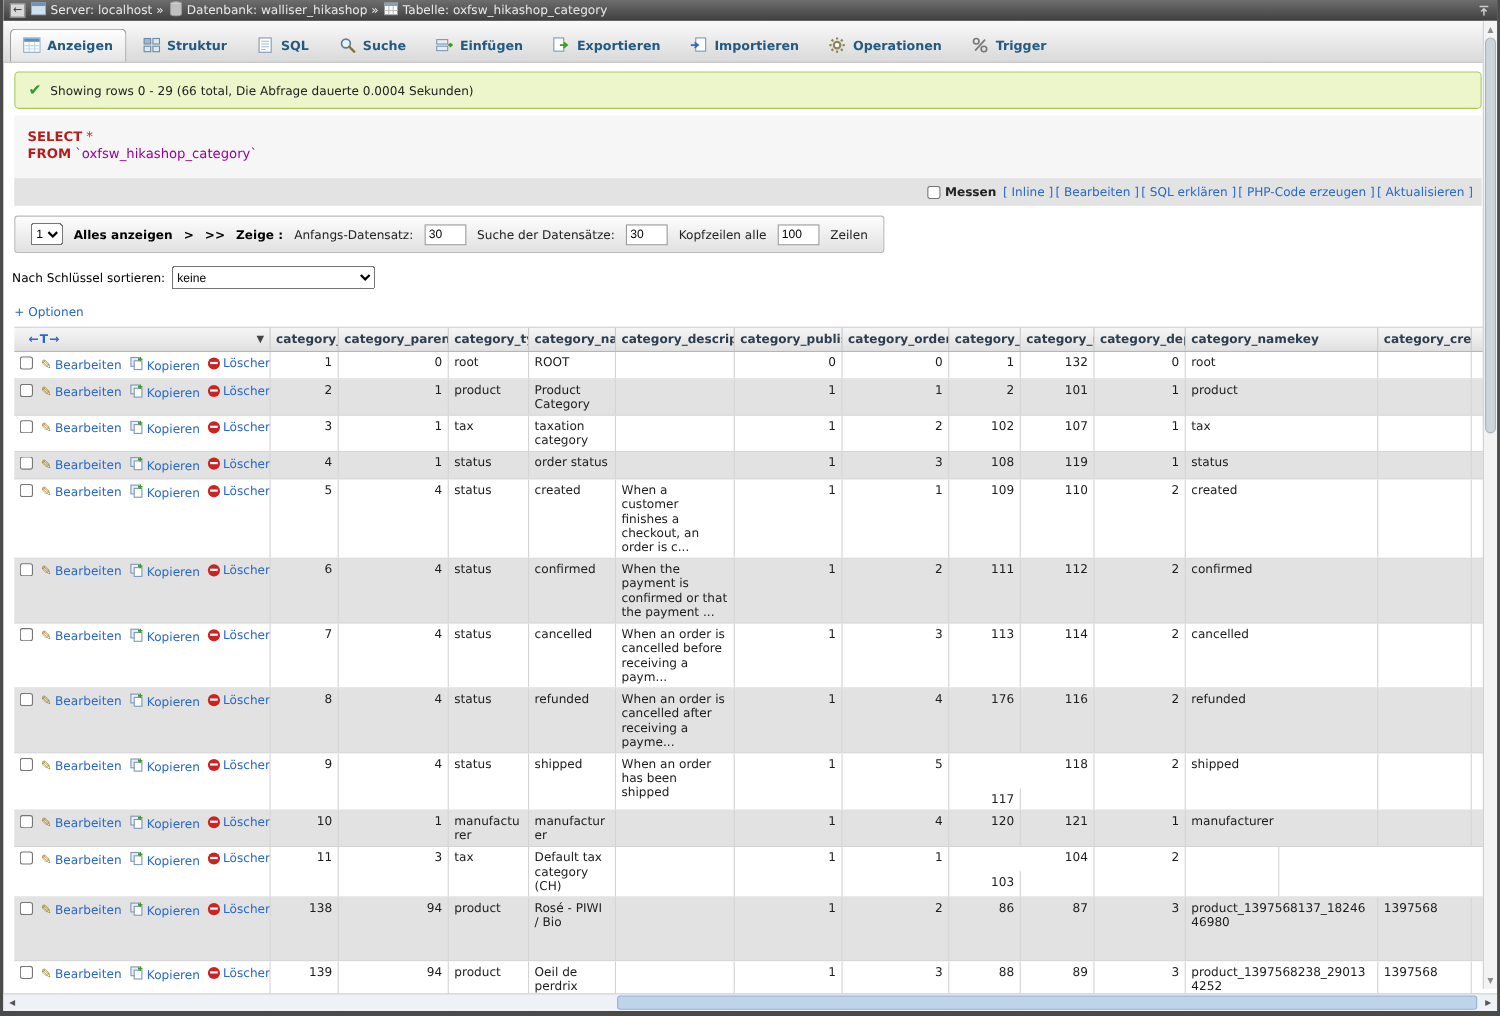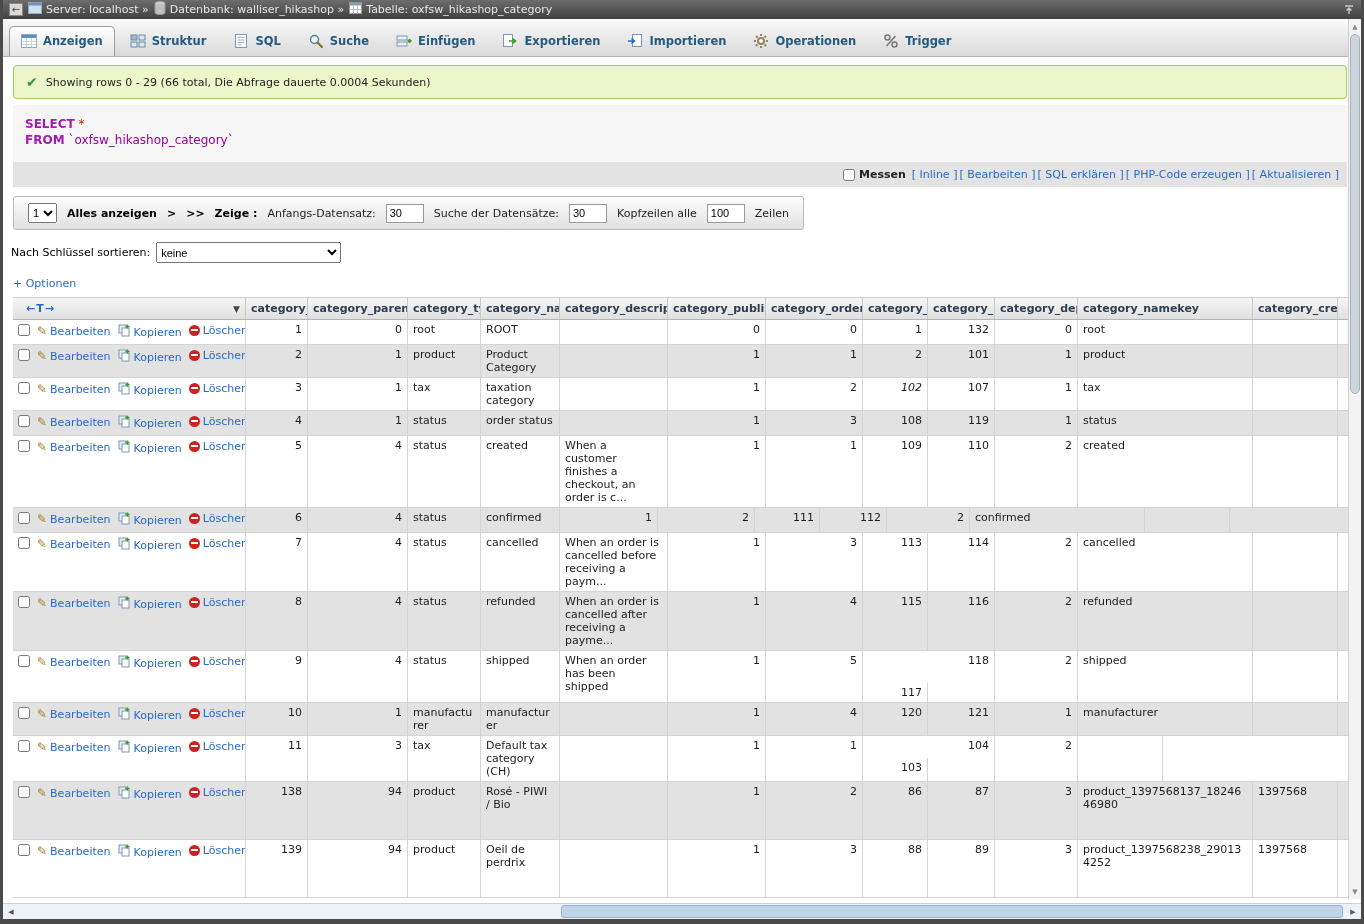--- a/index.html
+++ b/index.html
@@ -26,21 +26,21 @@
   .tab-icon svg { display:block; }
 
   
   .success { margin:8px 14px 2px 10px; background:#edf6cb; border:1px solid #a9c95c; border-radius:4px;
              padding:8px 12px; display:flex; align-items:center; gap:8px; color:#222; }
   .okmark { color:#2f9a2f; font-size:14px; font-weight:bold; }
 
   
   .sqlblock { margin:6px 14px 0 10px; background:#f6f6f6; }
   .sqlcode { padding:12px 12px 6px 12px; font-size:12px; line-height:1.3; }
-  .kw { color:#a21caf; font-weight:bold; }
+  .kw { color:#b91c1c; font-weight:bold; }
   .star { color:#cc2200; }
   .tname { color:#990099; }
   .numlit { color:#008080; }
   .comma { color:#222; }
   .sqllinks { background:#e3e3e3; height:25px; display:flex; align-items:center; justify-content:flex-end;
               gap:4px; padding-right:8px; margin-top:8px; }
   .qlink { color:#2969c8; cursor:pointer; margin-left:2px; }
   .plabel { font-weight:bold; color:#222; }
 
   
@@ -405,21 +405,21 @@
               <a class="alink">Löschen</a>
             </span>
     </div>
   <div class="td num" style="width: 62px;">3</div>
           <div class="td num" style="width: 100px;">1</div>
           <div class="td txt" style="width: 73px;">tax</div>
           <div class="td txt" style="width: 79px;">taxation category</div>
           <div class="td txt" style="width: 108px;"></div>
           <div class="td num" style="width: 98px;">1</div>
           <div class="td num" style="width: 97px;">2</div>
-          <div class="td num" style="width: 65px; font-style: italic;">102</div>
+          <div class="td num" style="width: 65px;">102</div>
           <div class="td num" style="width: 67px;">107</div>
           <div class="td num" style="width: 83px;">1</div>
           <div class="td txt" style="width: 175px;">tax</div>
           <div class="td txt" style="width: 85px;"></div>
         </div>
 
   <div class="trow even">
     <div class="td actions">
       <input type="checkbox" style="">
       <span class="act">
@@ -504,20 +504,21 @@
             </span>
       <span class="act">
               <span class="del-ic"></span>
               <a class="alink">Löschen</a>
             </span>
     </div>
   <div class="td num" style="width: 62px;">6</div>
           <div class="td num" style="width: 100px;">4</div>
           <div class="td txt" style="width: 73px;">status</div>
           <div class="td txt" style="width: 79px;">confirmed</div>
+          <div class="td txt" style="width: 108px;">When the payment is confirmed or that the payment ...</div>
           <div class="td num" style="width: 98px;">1</div>
           <div class="td num" style="width: 97px;">2</div>
           <div class="td num" style="width: 65px;">111</div>
           <div class="td num" style="width: 67px;">112</div>
           <div class="td num" style="width: 83px;">2</div>
           <div class="td txt" style="width: 175px;">confirmed</div>
           <div class="td txt" style="width: 85px;"></div>
         </div>
 
   <div class="trow odd">
@@ -574,21 +575,21 @@
               <a class="alink">Löschen</a>
             </span>
     </div>
   <div class="td num" style="width: 62px;">8</div>
           <div class="td num" style="width: 100px;">4</div>
           <div class="td txt" style="width: 73px;">status</div>
           <div class="td txt" style="width: 79px;">refunded</div>
           <div class="td txt" style="width: 108px;">When an order is cancelled after receiving a payme...</div>
           <div class="td num" style="width: 98px;">1</div>
           <div class="td num" style="width: 97px;">4</div>
-          <div class="td num" style="width: 65px;">115</div>
+          <div class="td num" style="width: 65px;">176</div>
           <div class="td num" style="width: 67px;">116</div>
           <div class="td num" style="width: 83px;">2</div>
           <div class="td txt" style="width: 175px;">refunded</div>
           <div class="td txt" style="width: 85px;"></div>
         </div>
 
   <div class="trow odd">
     <div class="td actions">
       <input type="checkbox" style="">
       <span class="act">

